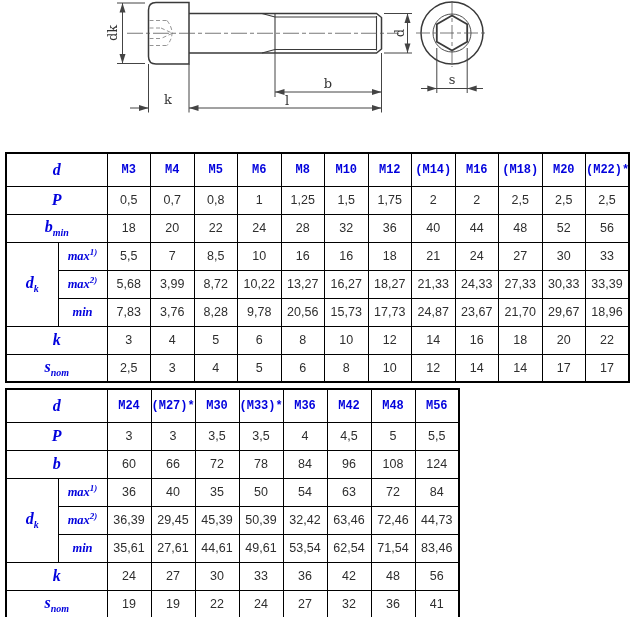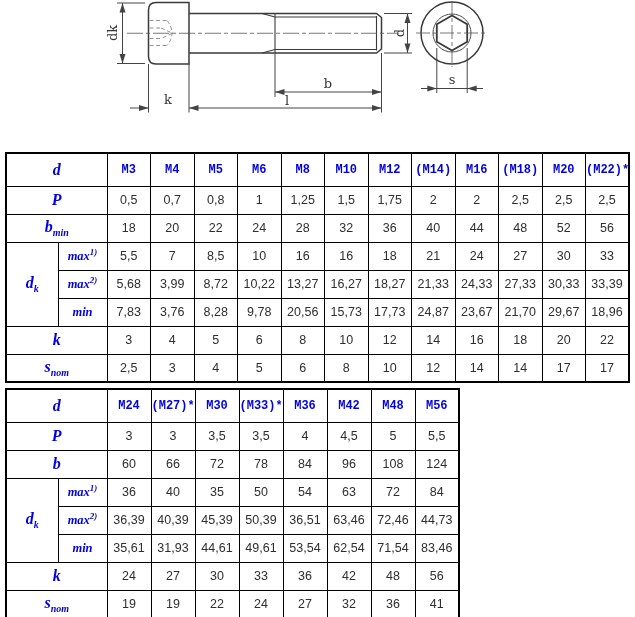--- a/index.html
+++ b/index.html
@@ -309,32 +309,32 @@
           <td class="val">35</td>
           <td class="val">50</td>
           <td class="val">54</td>
           <td class="val">63</td>
           <td class="val">72</td>
           <td class="val">84</td>
         </tr>
         <tr>
           <td class="sublbl"><span>max</span><sup>2)</sup></td>
           <td class="val">36,39</td>
-          <td class="val">40,39</td>
+          <td class="val">29,45</td>
           <td class="val">45,39</td>
           <td class="val">50,39</td>
-          <td class="val">36,51</td>
+          <td class="val">32,42</td>
           <td class="val">63,46</td>
           <td class="val">72,46</td>
           <td class="val">44,73</td>
         </tr>
         <tr>
           <td class="sublbl"><span>min</span></td>
           <td class="val">35,61</td>
-          <td class="val">31,93</td>
+          <td class="val">27,61</td>
           <td class="val">44,61</td>
           <td class="val">49,61</td>
           <td class="val">53,54</td>
           <td class="val">62,54</td>
           <td class="val">71,54</td>
           <td class="val">83,46</td>
         </tr>
         <tr>
           <td colspan="2" class="rowlbl"><span>k</span></td>
           <td class="val">24</td>

